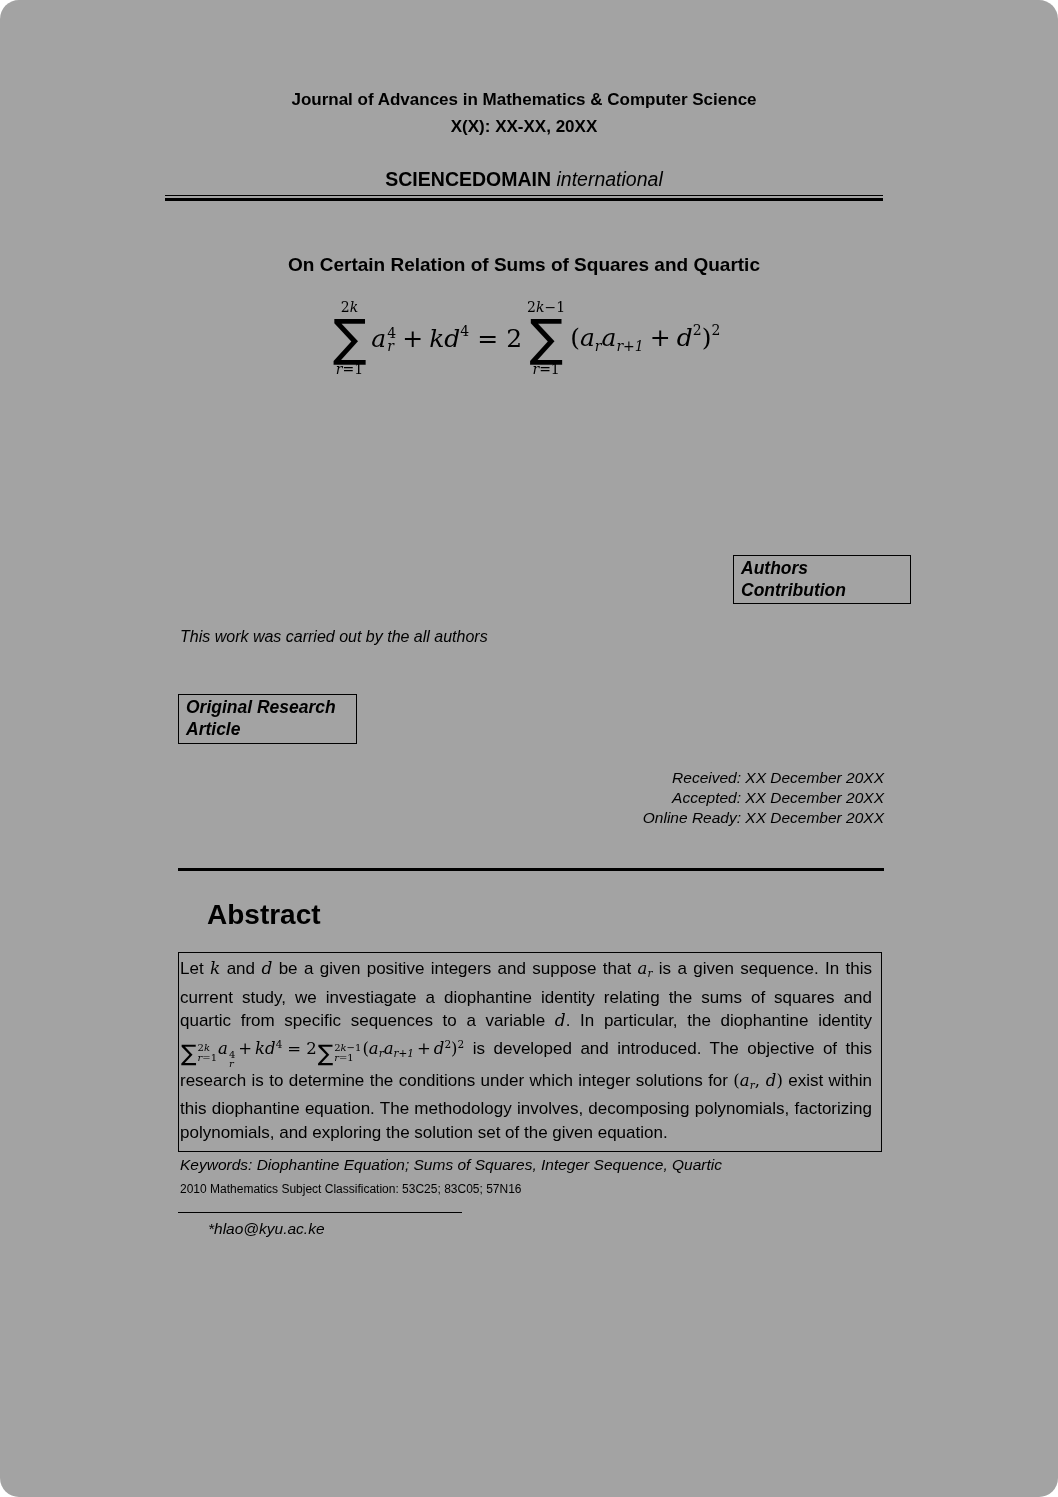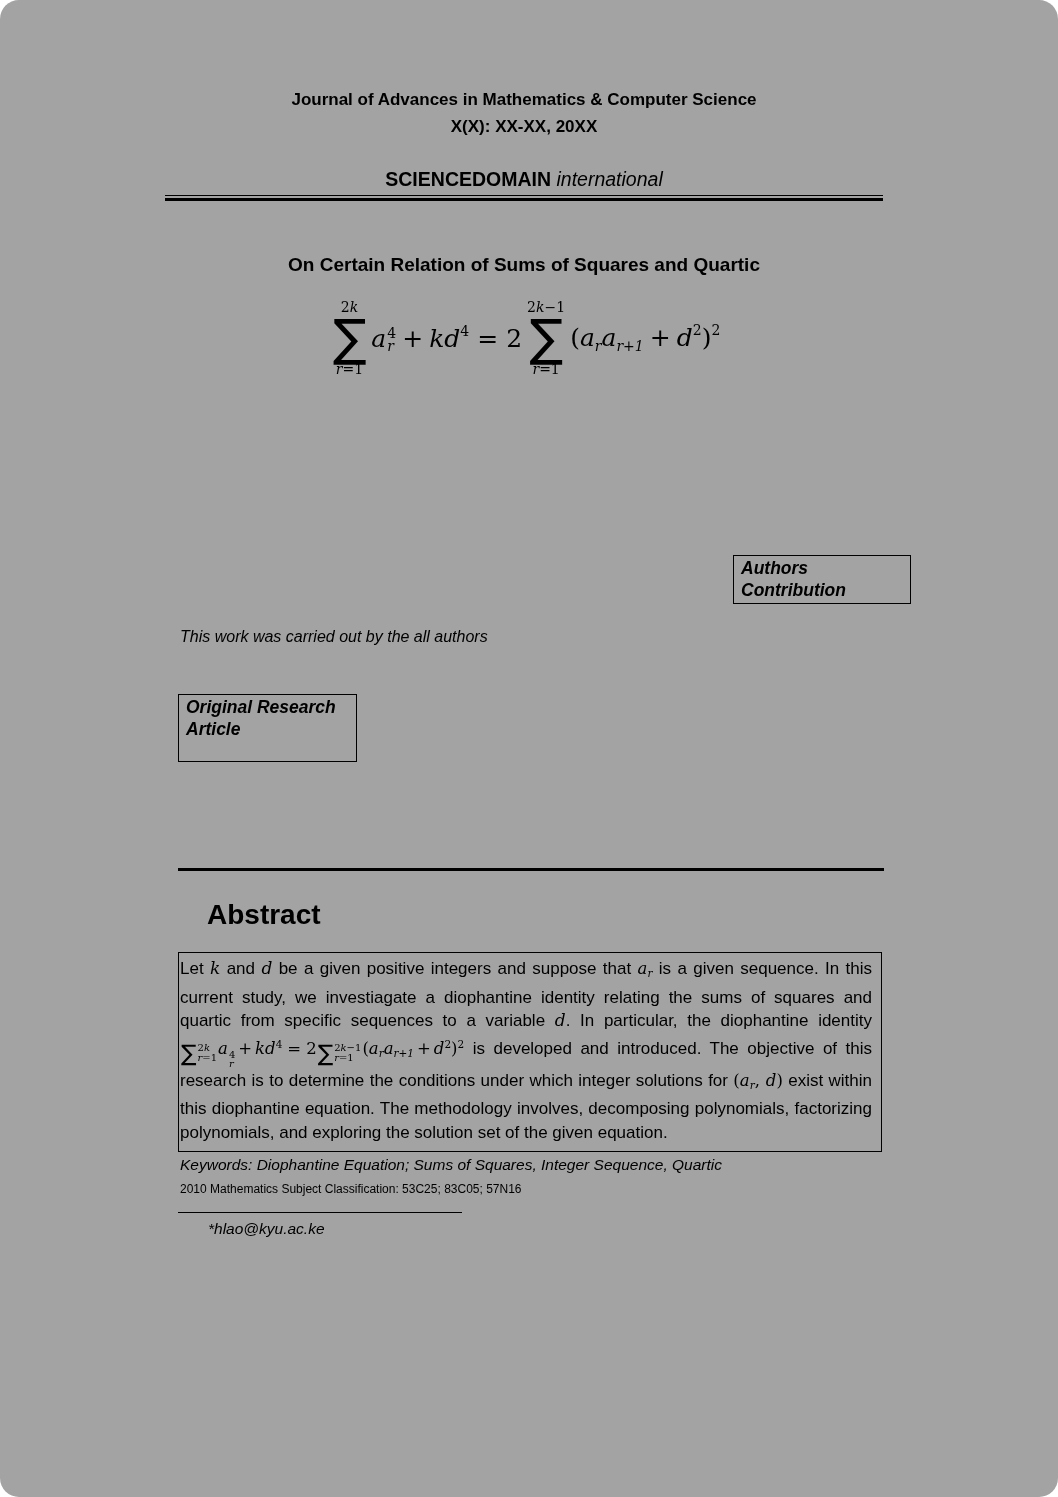--- a/index.html
+++ b/index.html
@@ -54,21 +54,21 @@
   .isup { font-size:10.5px; vertical-align:6px; }
   .isub { font-size:10.5px; vertical-align:-3px; }
   .ipm { margin:0 3px; }
   .ieq { margin:0 5px; }
   .v { font-family:"DejaVu Serif", serif; font-style:italic; }
 
   
   .authors-box { position:absolute; left:705px; top:555px; width:178px; height:49px;
     border:1.5px solid #000; box-sizing:border-box; padding:1px 7px;
     font-weight:bold; font-style:italic; font-size:17.5px; line-height:22px;margin-left:28px; }
-  .type-box { position:absolute; left:178px; top:694px; width:179px; height:68px;
+  .type-box { position:absolute; left:178px; top:694px; width:179px; height:50px;
     border:1.5px solid #000; box-sizing:border-box; padding:1px 7px;
     font-weight:bold; font-style:italic; font-size:17.5px; line-height:22px; }
 
   .note { position:absolute; left:180px; top:628px; font-style:italic; font-size:16px; }
 
   .dates { position:absolute; right:174px; top:768px; text-align:right;
            font-style:italic; font-size:15.5px; line-height:20px; }
 
   .rule-mid { position:absolute; left:178px; top:868px; width:706px; height:3px; background:#000; }
 
@@ -138,20 +138,25 @@
     <div>Contribution</div>
   </div>
 
   <div class="note">This work was carried out by the all authors</div>
 
   <div class="type-box">
     <div>Original Research</div>
     <div>Article</div>
   </div>
 
+  <div class="dates">
+    <div>Received: XX December 20XX</div>
+    <div>Accepted: XX December 20XX</div>
+    <div>Online Ready: XX December 20XX</div>
+  </div>
 
   <div class="rule-mid"></div>
 
   <div class="abs-heading">Abstract</div>
   <div class="abs-box">
     <div class="abs-text"><span>Let </span><span class="v">k</span><span> and </span><span class="v">d</span><span> be a given positive integers and suppose that </span><span class="imath"><span class="mi">a</span><span class="isub mi">r</span></span><span> is a given sequence. In this current study, we investiagate a diophantine identity relating the sums of squares and quartic from specific sequences to a variable </span><span class="v">d</span><span>. In particular, the diophantine identity </span><span class="imath"><span class="isum">
             <span class="sigma">∑</span>
             <span class="lims">
               <span class="ilim">
                 <span class="mn">2</span>

